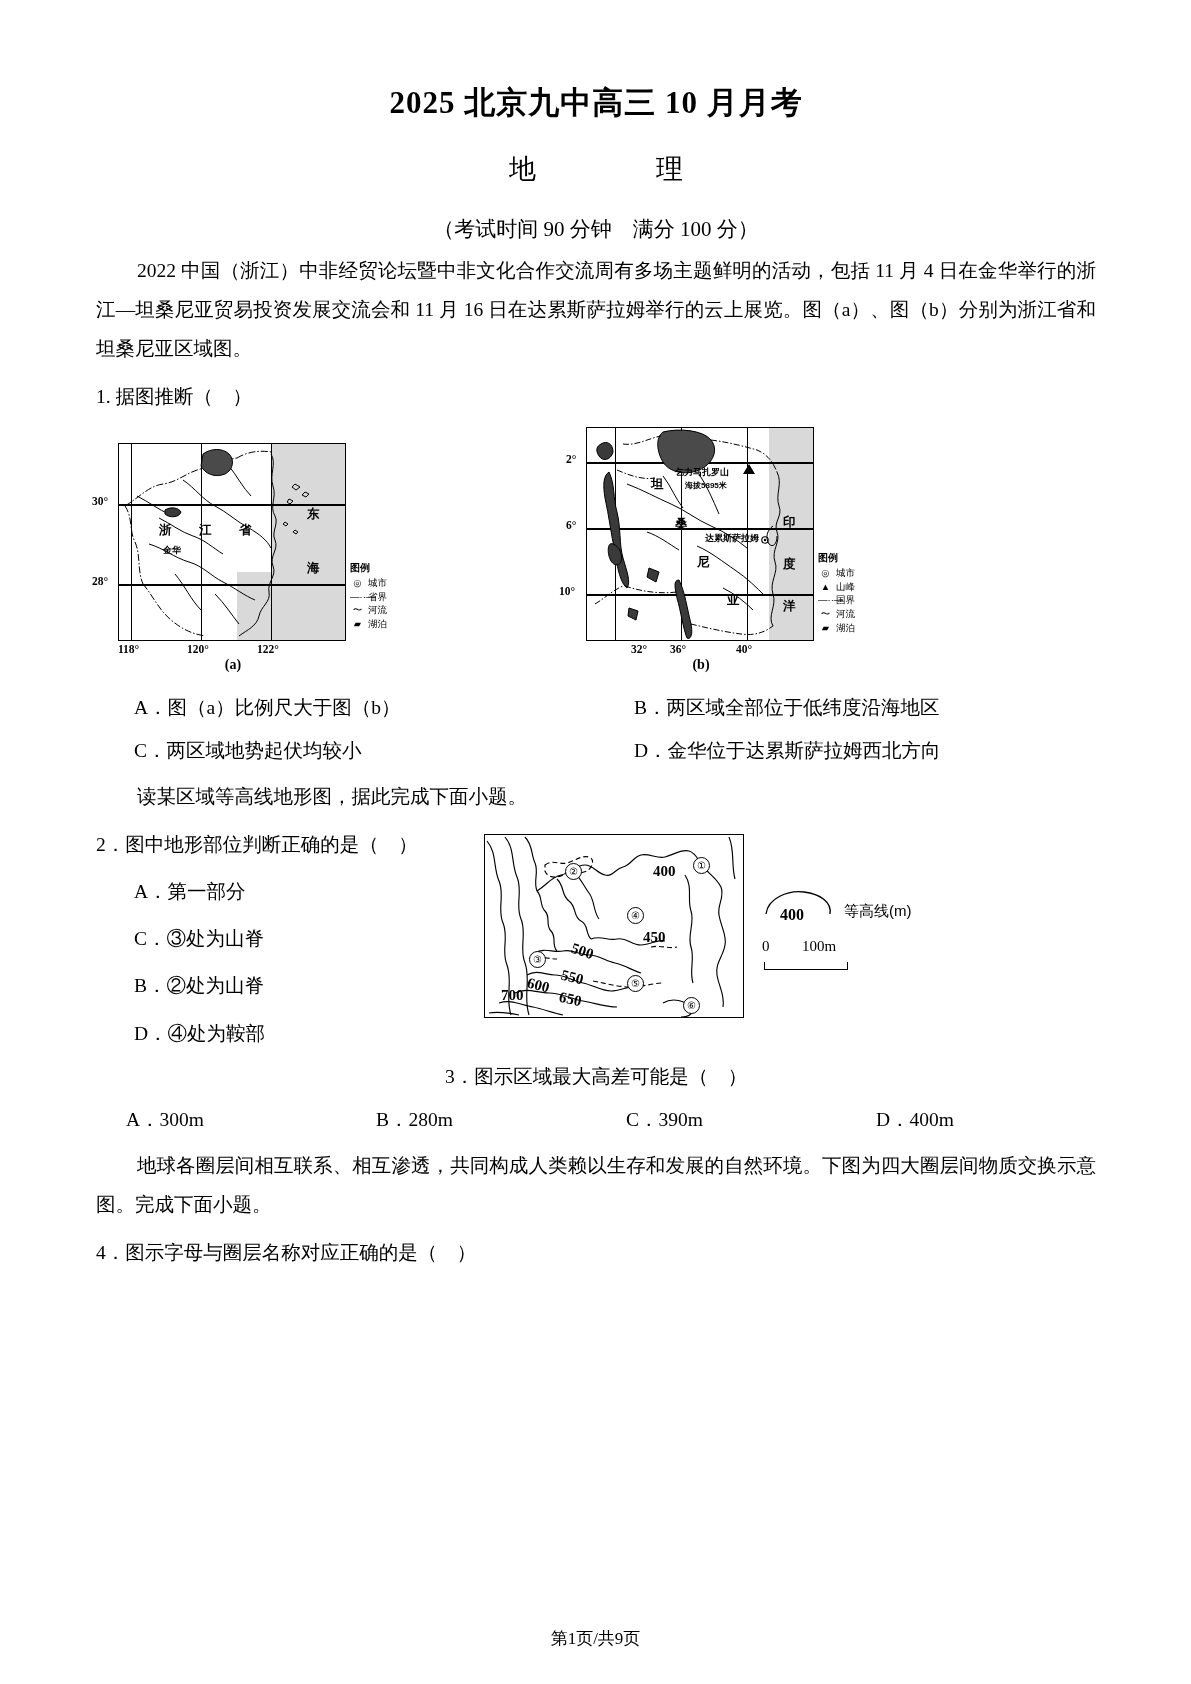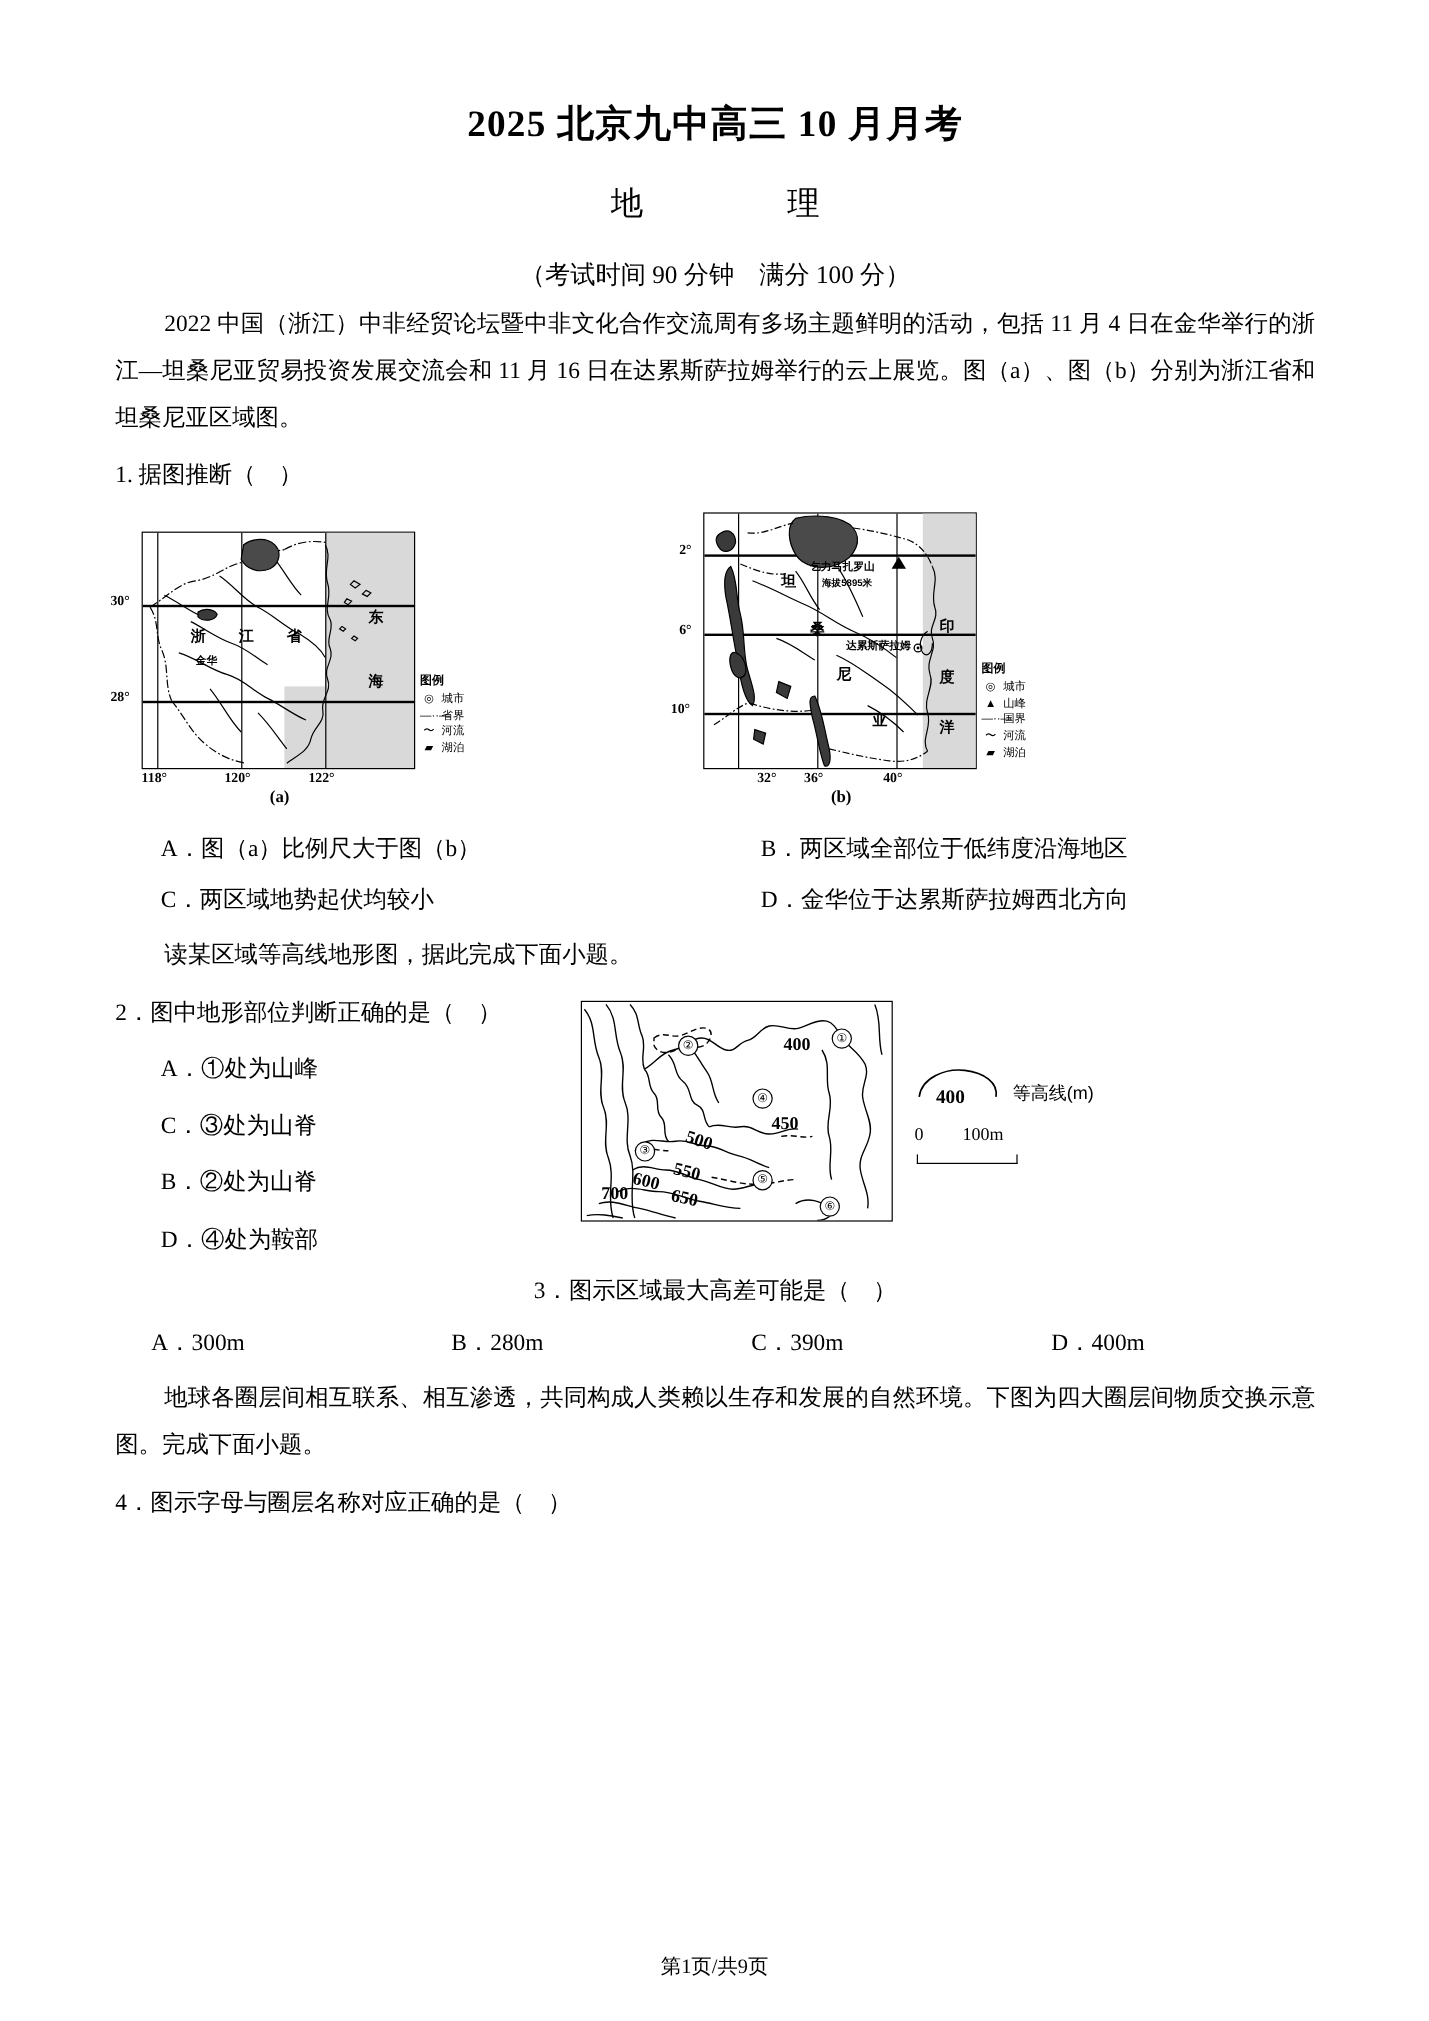--- a/index.html
+++ b/index.html
@@ -397,21 +397,21 @@
       <div class="opt">C．两区域地势起伏均较小</div>
       <div class="opt">D．金华位于达累斯萨拉姆西北方向</div>
     </div>
 
     <p class="para indent2">读某区域等高线地形图，据此完成下面小题。</p>
 
     <div class="q-block" style="min-height:230px;">
 
       <div class="left-col">
         <div class="q-line">2．图中地形部位判断正确的是（　）</div>
-        <div class="q-line" style="padding-left:38px;">A．①处为山峰</div>
+        <div class="q-line" style="padding-left:38px;">A．第一部分</div>
         <div class="q-line" style="padding-left:38px;">C．③处为山脊</div>
         <div class="q-line" style="padding-left:38px;">B．②处为山脊</div>
         <div class="q-line" style="padding-left:38px;">D．④处为鞍部</div>
       </div>
 
       <div class="contour-wrap" style="right:2px;top:8px;width:610px;height:200px;">
         <div class="cbox" style="left:0;top:0;width:258px;height:182px;">
           <svg width="258" height="182" viewBox="0 0 258 182" style="position:absolute;left:0;top:0;">
             <g fill="none" stroke="#000" stroke-width="1.15">
 

